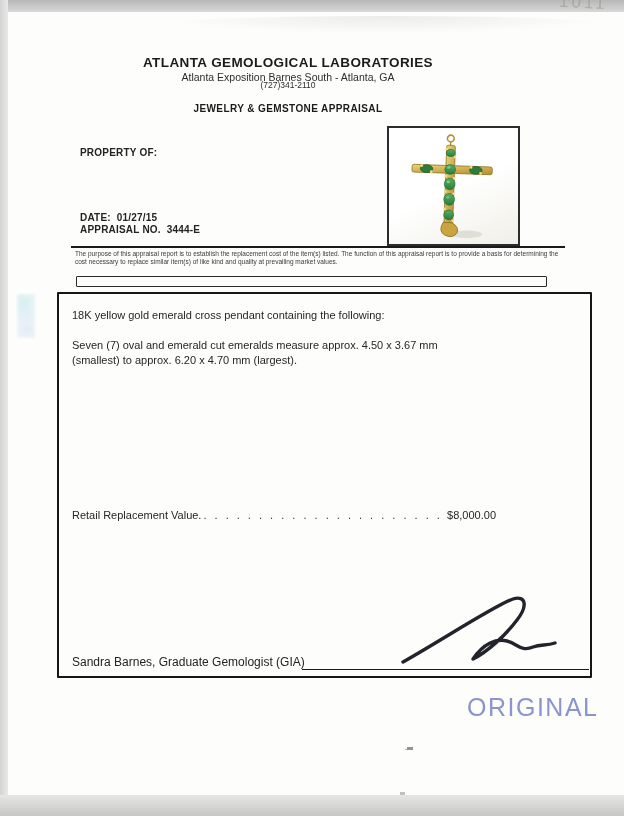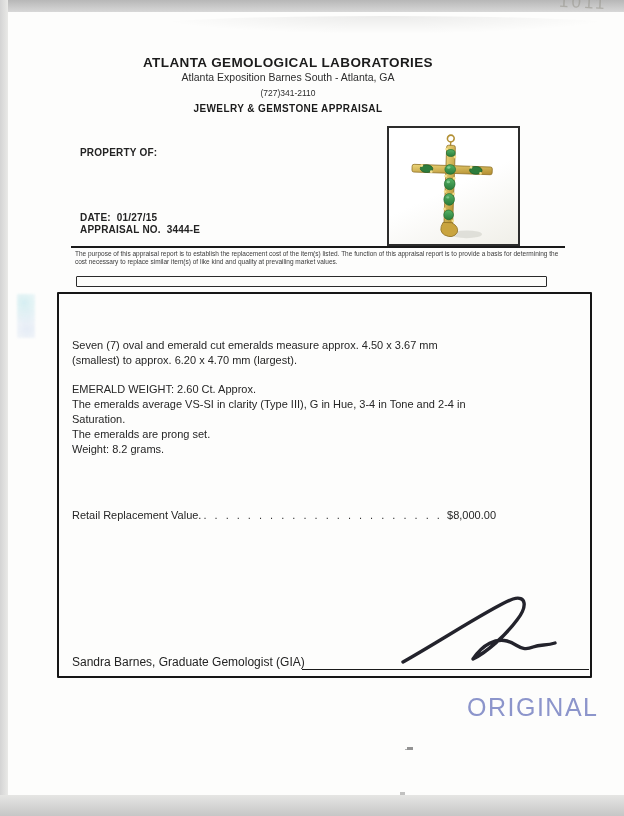--- a/index.html
+++ b/index.html
@@ -26,21 +26,21 @@
                radial-gradient(circle at 55% 80%, rgba(120,160,220,0.18), transparent 65%);
     filter:blur(1px); }
   .speck-1 { position:absolute; left:407px; top:747px; width:6px; height:3px;
     background:rgba(60,60,60,0.55); box-shadow:-3px 1px 0 -1px rgba(60,60,60,0.4); }
   .speck-2 { position:absolute; left:400px; top:792px; width:5px; height:3px;
     background:rgba(120,120,120,0.45); }
   
   .hdr { position:absolute; left:0; width:576px; text-align:center; color:#1b1b1b; }
   .lab-name { top:55px; font-size:13.5px; font-weight:bold; letter-spacing:0.4px; }
   .lab-address { top:71px; font-size:10.5px; color:#2d2d2d; }
-  .lab-phone { top:88px; font-size:8.5px; color:#2d2d2d; }
+  .lab-phone { top:80px; font-size:8.5px; color:#2d2d2d; }
   .doc-title { top:103px; font-size:10px; font-weight:bold; letter-spacing:0.4px; }
   
   .meta { position:absolute; font-size:10px; font-weight:bold; color:#232323; letter-spacing:0.2px; }
   .property-of { left:80px; top:147px; }
   .date-row { left:80px; top:212px; }
   .appr-row { left:80px; top:224px; }
   .meta .val { margin-left:6px; }
   
   .photo-frame { position:absolute; left:387px; top:126px; width:133px; height:120px;
     border:2px solid #2c2c2c;
@@ -149,27 +149,23 @@
       </g>
     </svg>
   </div>
 
   <div class="rule"></div>
   <div class="disclaimer">The purpose of this appraisal report is to establish the replacement cost of the item(s) listed.  The function of this appraisal report is to provide a basis for determining the
 cost necessary to replace similar item(s) of like kind and quality at prevailing market values.</div>
   <div class="blank-bar"></div>
 
   <div class="main-box">
+    <div class="body-text p1">18K yellow gold emerald cross pendant containing the following:</div>
     <div class="body-text p2">Seven (7) oval and emerald cut emeralds measure approx. 4.50 x 3.67 mm
 (smallest) to approx. 6.20 x 4.70 mm (largest).</div>
-    <div class="body-text p3">EMERALD WEIGHT: 2.60 Ct. Approx.
-The emeralds average VS-SI in clarity (Type III), G in Hue, 3-4 in Tone and 2-4 in
-Saturation.
-The emeralds are prong set.
-Weight: 8.2 grams.</div>
 
     <div class="value-row">
       <span class="value-label">Retail Replacement Value.</span>
       <span class="dot-leader">. . . . . . . . . . . . . . . . . . . . . . . . . . . . . . . . . . . . . . . . . . . . . . . . . . . . . . . . . . . . . . . . . . . . . . . .</span>
       <span class="value-amount">$8,000.00</span>
     </div>
 
     <svg class="sig-svg" viewBox="0 0 175 78">
       <path d="M6 70 C 45 48, 100 12, 116 7 C 129 3, 131 14, 120 28 C 108 44, 90 60, 76 67
                C 86 52, 99 46, 110 49 C 121 52, 124 60, 136 55 C 144 52, 149 54, 158 51" fill="none" stroke="#23232c" stroke-width="3.4" stroke-linecap="round" stroke-linejoin="round"></path>

